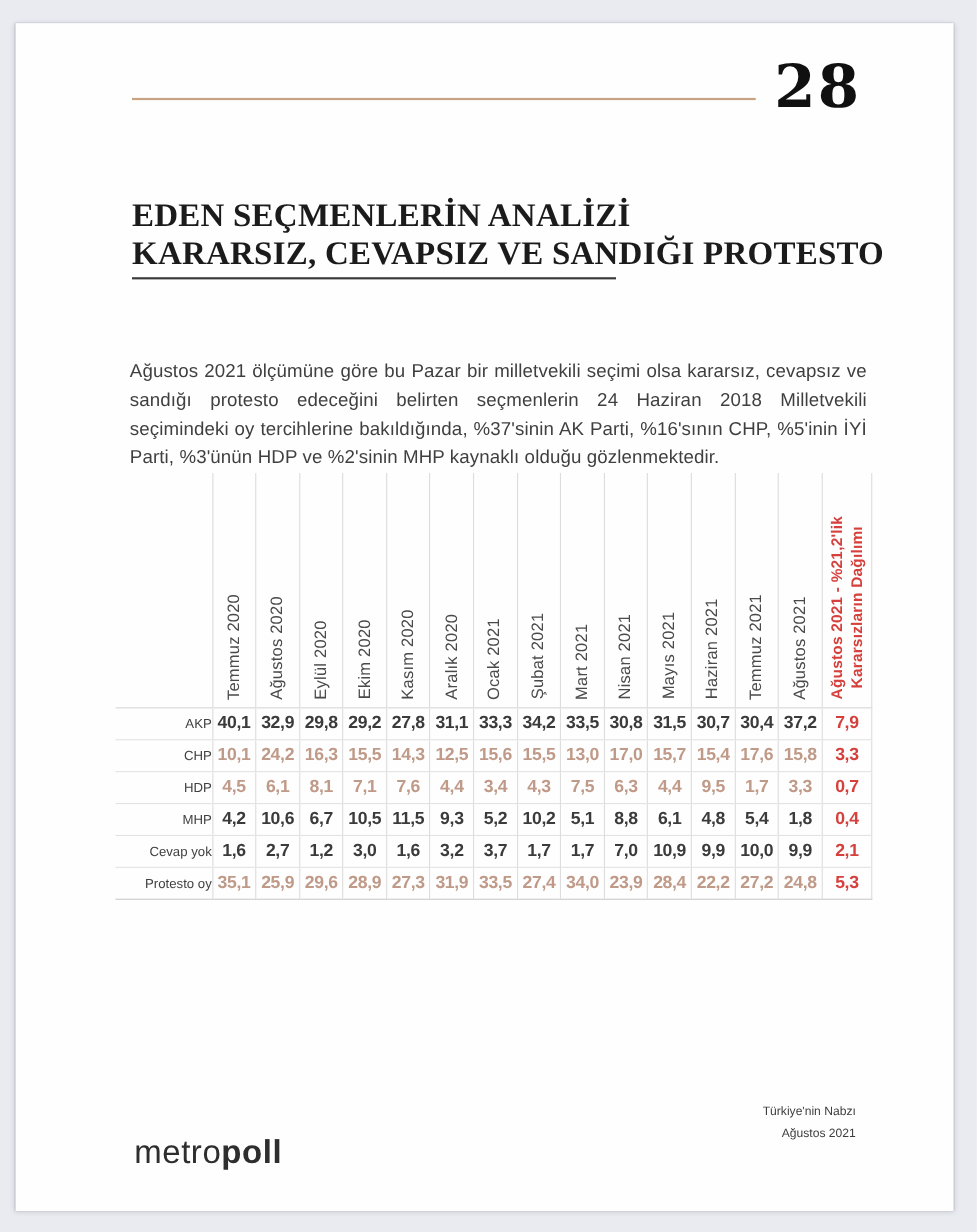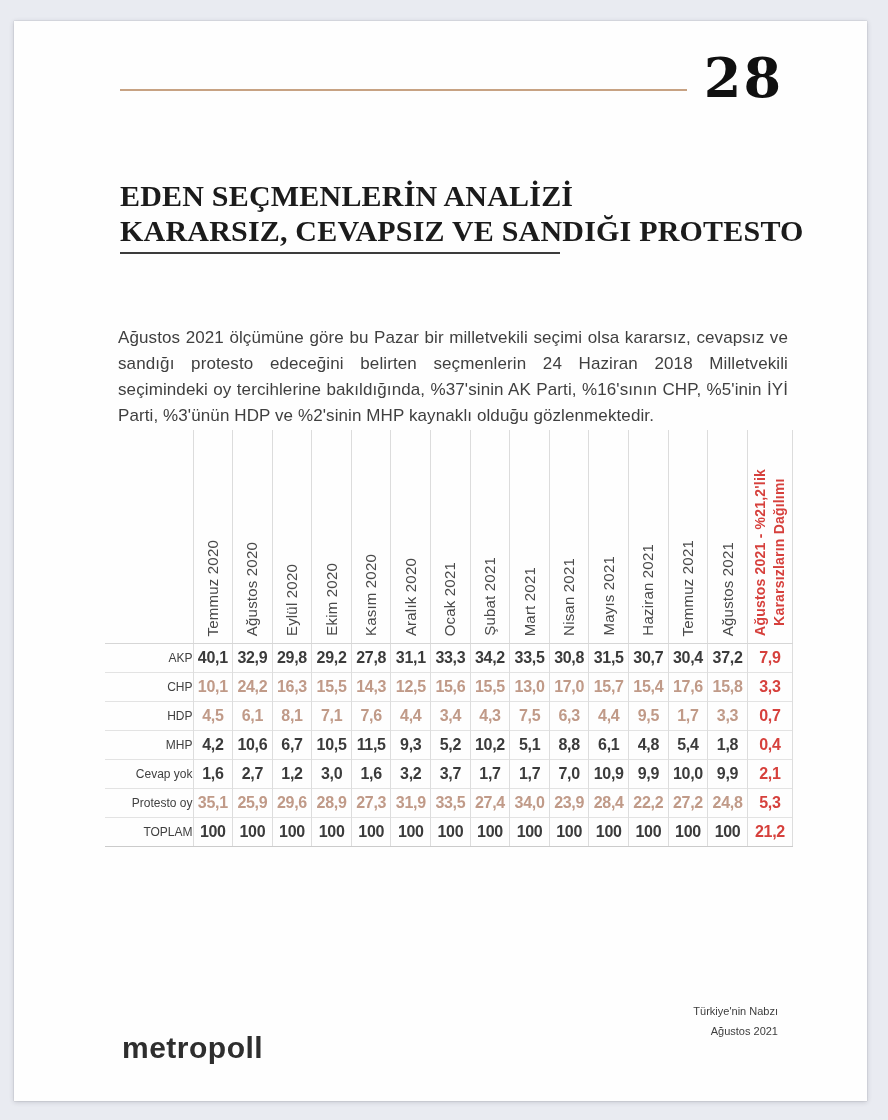--- a/index.html
+++ b/index.html
@@ -78,21 +78,21 @@
   .ptable tbody tr.muted td{color:#c09a88;}
   .ptable tbody tr.muted td.rowlabel{color:#404040;}
   .ptable tbody td.lastcol{
     color:#d6403c !important;border-right:1px solid #dddddd;
   }
   
   .logo{
     position:absolute;left:108px;top:1011px;
     font-size:30px;line-height:32px;color:#2e2e2e;letter-spacing:.5px;
   }
-  .logo .lt{font-weight:700;}
+  .logo .lt{font-weight:400;}
   .logo .bd{font-weight:700;}
   .footer-right{
     position:absolute;right:89px;top:980px;
     font-size:11px;line-height:20px;color:#3d3d3d;text-align:right;
   }
 </style>
 </head>
 <body>
 
 <div class="sheet">
@@ -310,38 +310,20 @@
           <td>33,5</td>
           <td>27,4</td>
           <td>34,0</td>
           <td>23,9</td>
           <td>28,4</td>
           <td>22,2</td>
           <td>27,2</td>
           <td>24,8</td>
           <td class="lastcol">5,3</td>
         </tr>
-        <tr>
-          <td class="rowlabel">TOPLAM</td>
-          <td>100</td>
-          <td>100</td>
-          <td>100</td>
-          <td>100</td>
-          <td>100</td>
-          <td>100</td>
-          <td>100</td>
-          <td>100</td>
-          <td>100</td>
-          <td>100</td>
-          <td>100</td>
-          <td>100</td>
-          <td>100</td>
-          <td>100</td>
-          <td class="lastcol">21,2</td>
-        </tr>
       </tbody>
   </table>
 
   <div class="logo"><span class="lt">metro</span><span class="bd">poll</span></div>
 
   <div class="footer-right">
     <div>Türkiye'nin Nabzı</div>
     <div>Ağustos 2021</div>
   </div>
 

